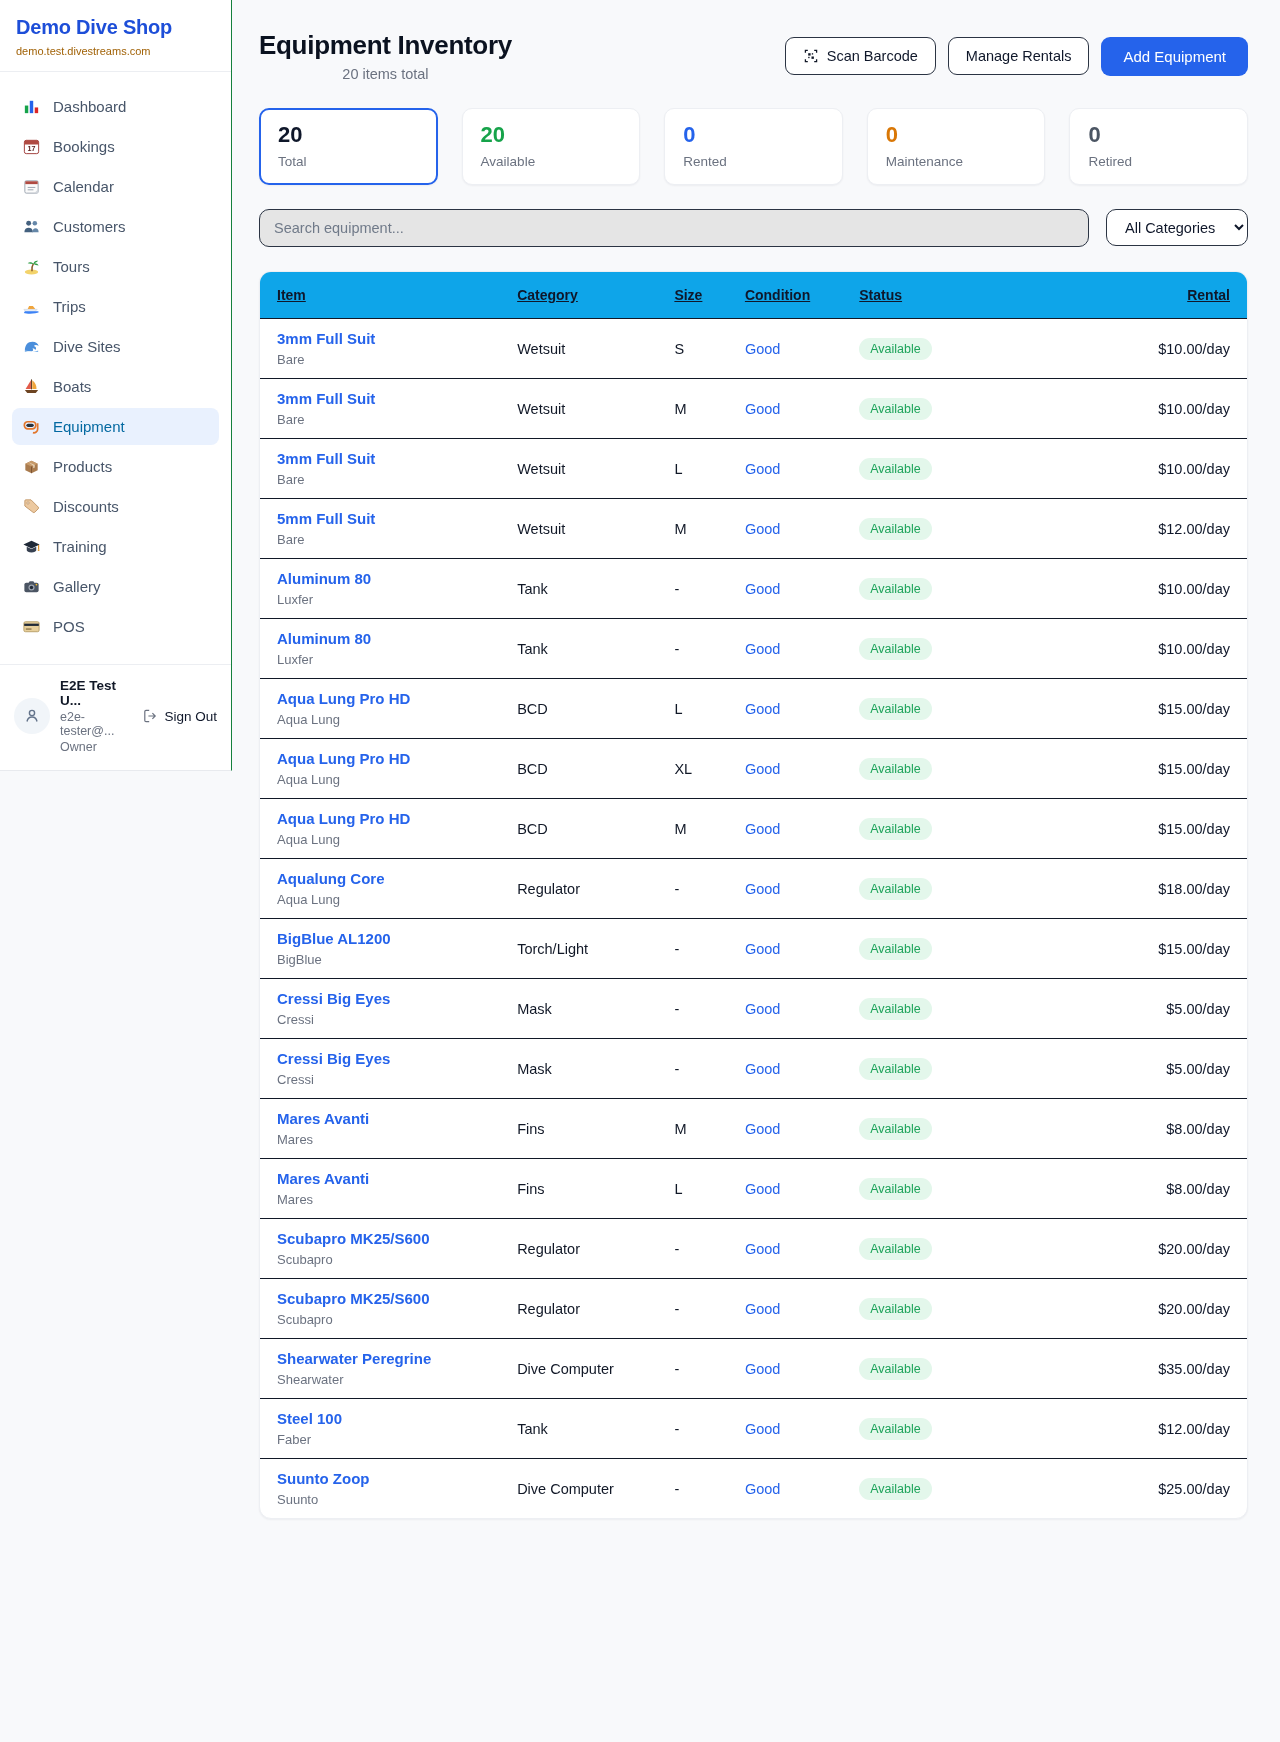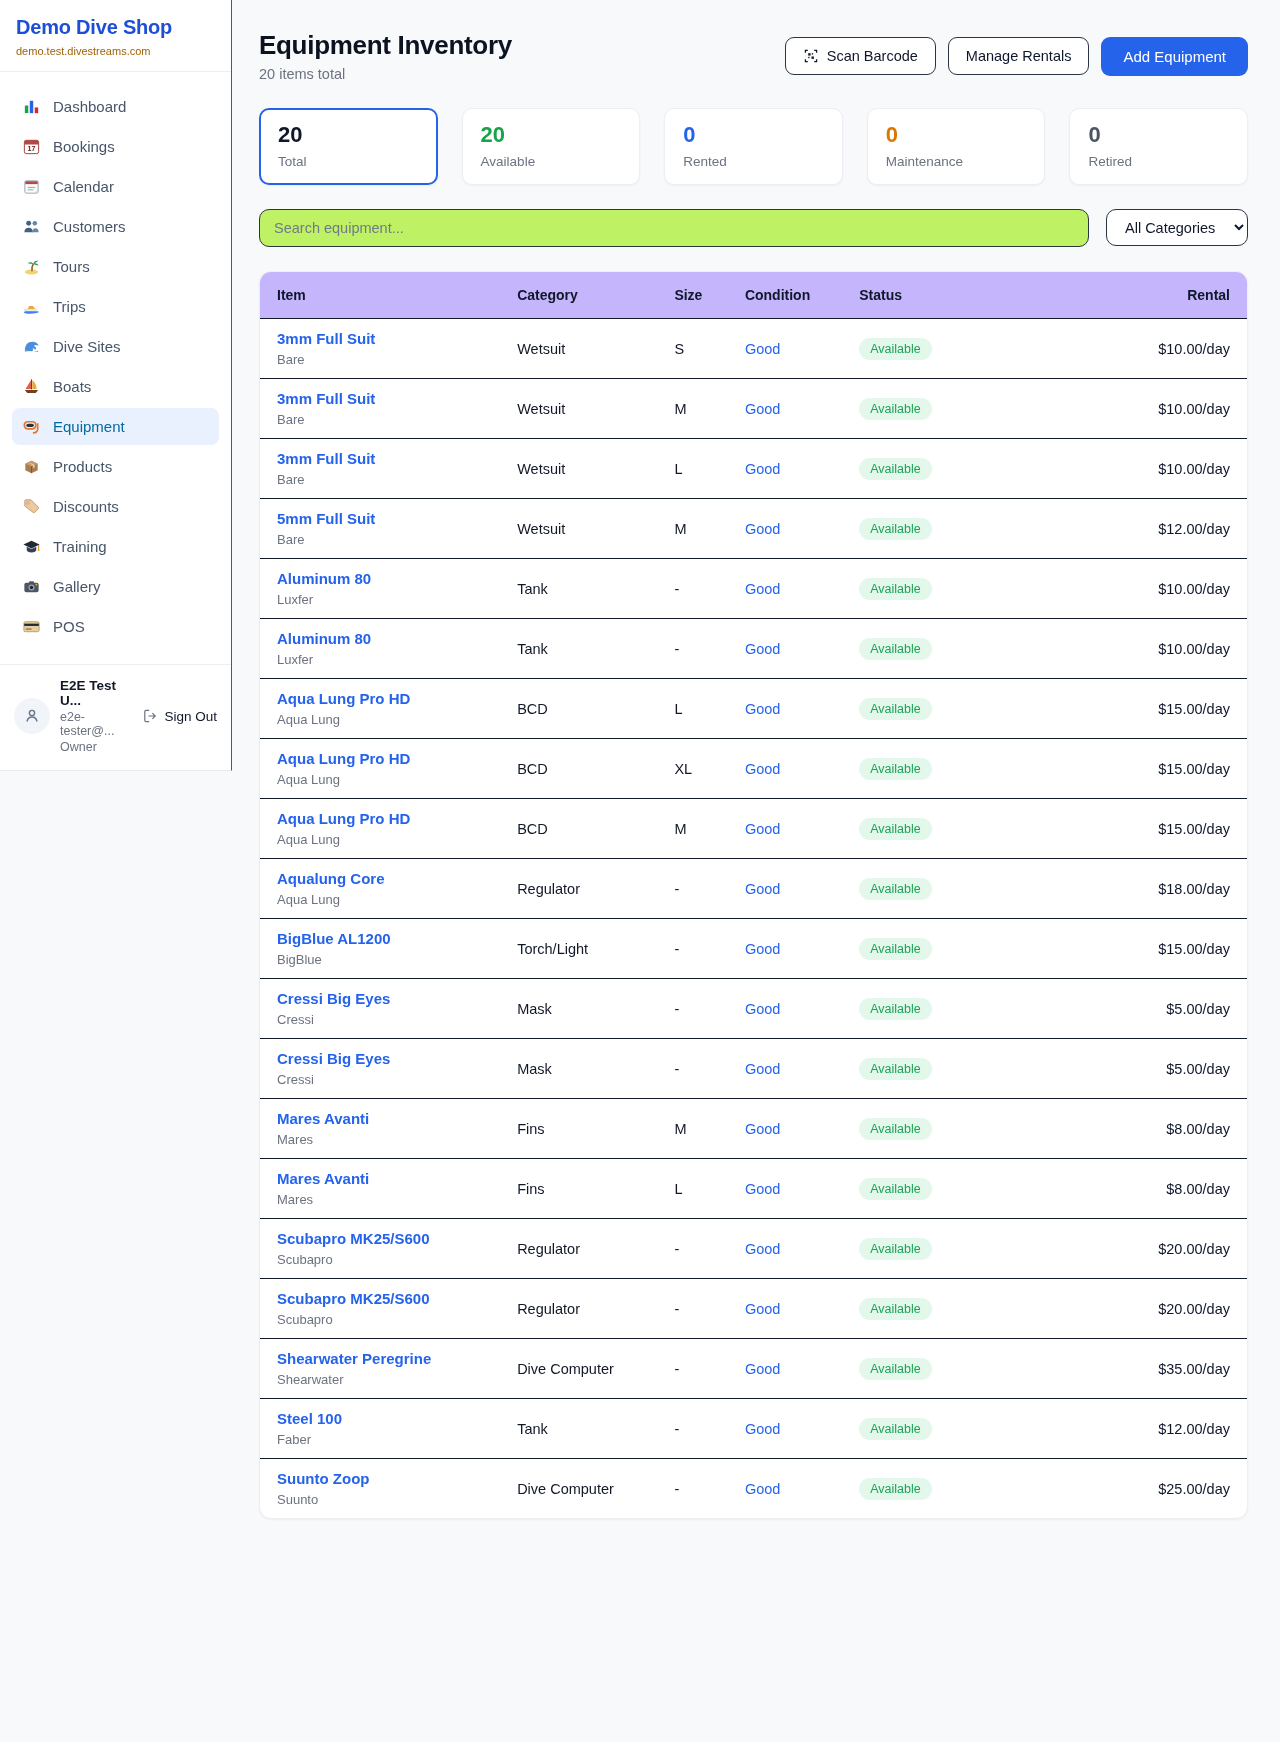--- a/index.html
+++ b/index.html
@@ -53,21 +53,21 @@
     background: none; border: none; cursor: pointer;
     color: #0f172a; font-size: 13.5px;
     font-family: inherit; white-space: nowrap;
   }
   .signout svg { width: 16px; height: 16px; }
 
   
   .main { flex: 1; padding: 30px 32px 40px 27px; }
   .page-header { display: flex; justify-content: space-between; align-items: center; }
   .page-title { font-size: 26px; font-weight: bold; color: #0b1220; letter-spacing: -0.3px; }
-  .page-subtitle { font-size: 14.5px; color: #6b7280; margin-top: 5px; }
+  .page-subtitle { font-size: 14.5px; color: #6b7280; margin-top: 5px; text-align: center; }
   .header-actions { display: flex; gap: 12px; align-items: center; }
   .btn-outline {
     display: inline-flex; align-items: center; gap: 8px;
     background: #fff; border: 1px solid #2b3443; border-radius: 9px;
     padding: 10px 17px; font-size: 14.5px; color: #0f172a;
     font-family: inherit; cursor: pointer;
   }
   .btn-outline svg { width: 16px; height: 16px; }
   .btn-primary {
     background: #2563eb; color: #fff; border: none; border-radius: 9px;
@@ -83,21 +83,21 @@
     cursor: pointer;
   }
   .stat-card.selected { border: 2px solid #2563eb; padding: 12px 17px 14px 17px; }
   .stat-value { font-size: 22px; font-weight: bold; }
   .stat-label { font-size: 13.5px; color: #6b7280; margin-top: 6px; }
 
   
   .filters { display: flex; gap: 17px; margin-top: 24px; }
   .search-input {
     flex: 1; height: 37px; border: 1px solid #2b3443; border-radius: 10px;
-    padding: 18px 14px; font-size: 14.5px; color: #0f172a; background: #bef264;
+    padding: 18px 14px; font-size: 14.5px; color: #0f172a; background: #e5e5e5;
     font-family: inherit; outline: none;
   }
   .search-input::placeholder { color: #707a89; }
   .category-select {
     width: 142px; height: 37px; border: 1px solid #2b3443; border-radius: 10px;
     background: #fff; font-size: 14.5px; color: #0f172a; padding: 0 10px 0 14px;
     font-family: inherit; cursor: pointer;
   }
 
   
@@ -105,21 +105,21 @@
     margin-top: 24px; background: #fff; border-radius: 12px;
     border: 1px solid #edeff3; box-shadow: 0 1px 2px rgba(16,24,40,.05);
     overflow: hidden;
   }
   .trow {
     display: grid;
     grid-template-columns: 25.2% 16.5% 7.4% 12% 22% auto;
     align-items: center;
     padding: 0 17px;
   }
-  .thead { background: #c4b5fd; border-bottom: 1px solid #111827; }
+  .thead { background: #0ea5e9; border-bottom: 1px solid #111827; text-decoration: underline; }
   .th { font-size: 14px; font-weight: bold; color: #0f172a; padding: 15px 0; }
   .th.right, .td.right { text-align: right; }
   .tbody .trow { border-bottom: 1px solid #111827; }
   .tbody .trow:last-child { border-bottom: none; }
   .td { padding: 11px 0; font-size: 14.5px; color: #111827; }
   .item-name { color: #2563eb; font-size: 15px; font-weight: 600; cursor: pointer; }
   .item-brand { color: #6b7280; font-size: 13px; margin-top: 5px; }
   .cond-link { color: #2563eb; cursor: pointer; }
   .badge {
     display: inline-block; background: #e3f7eb; color: #1da35a;

